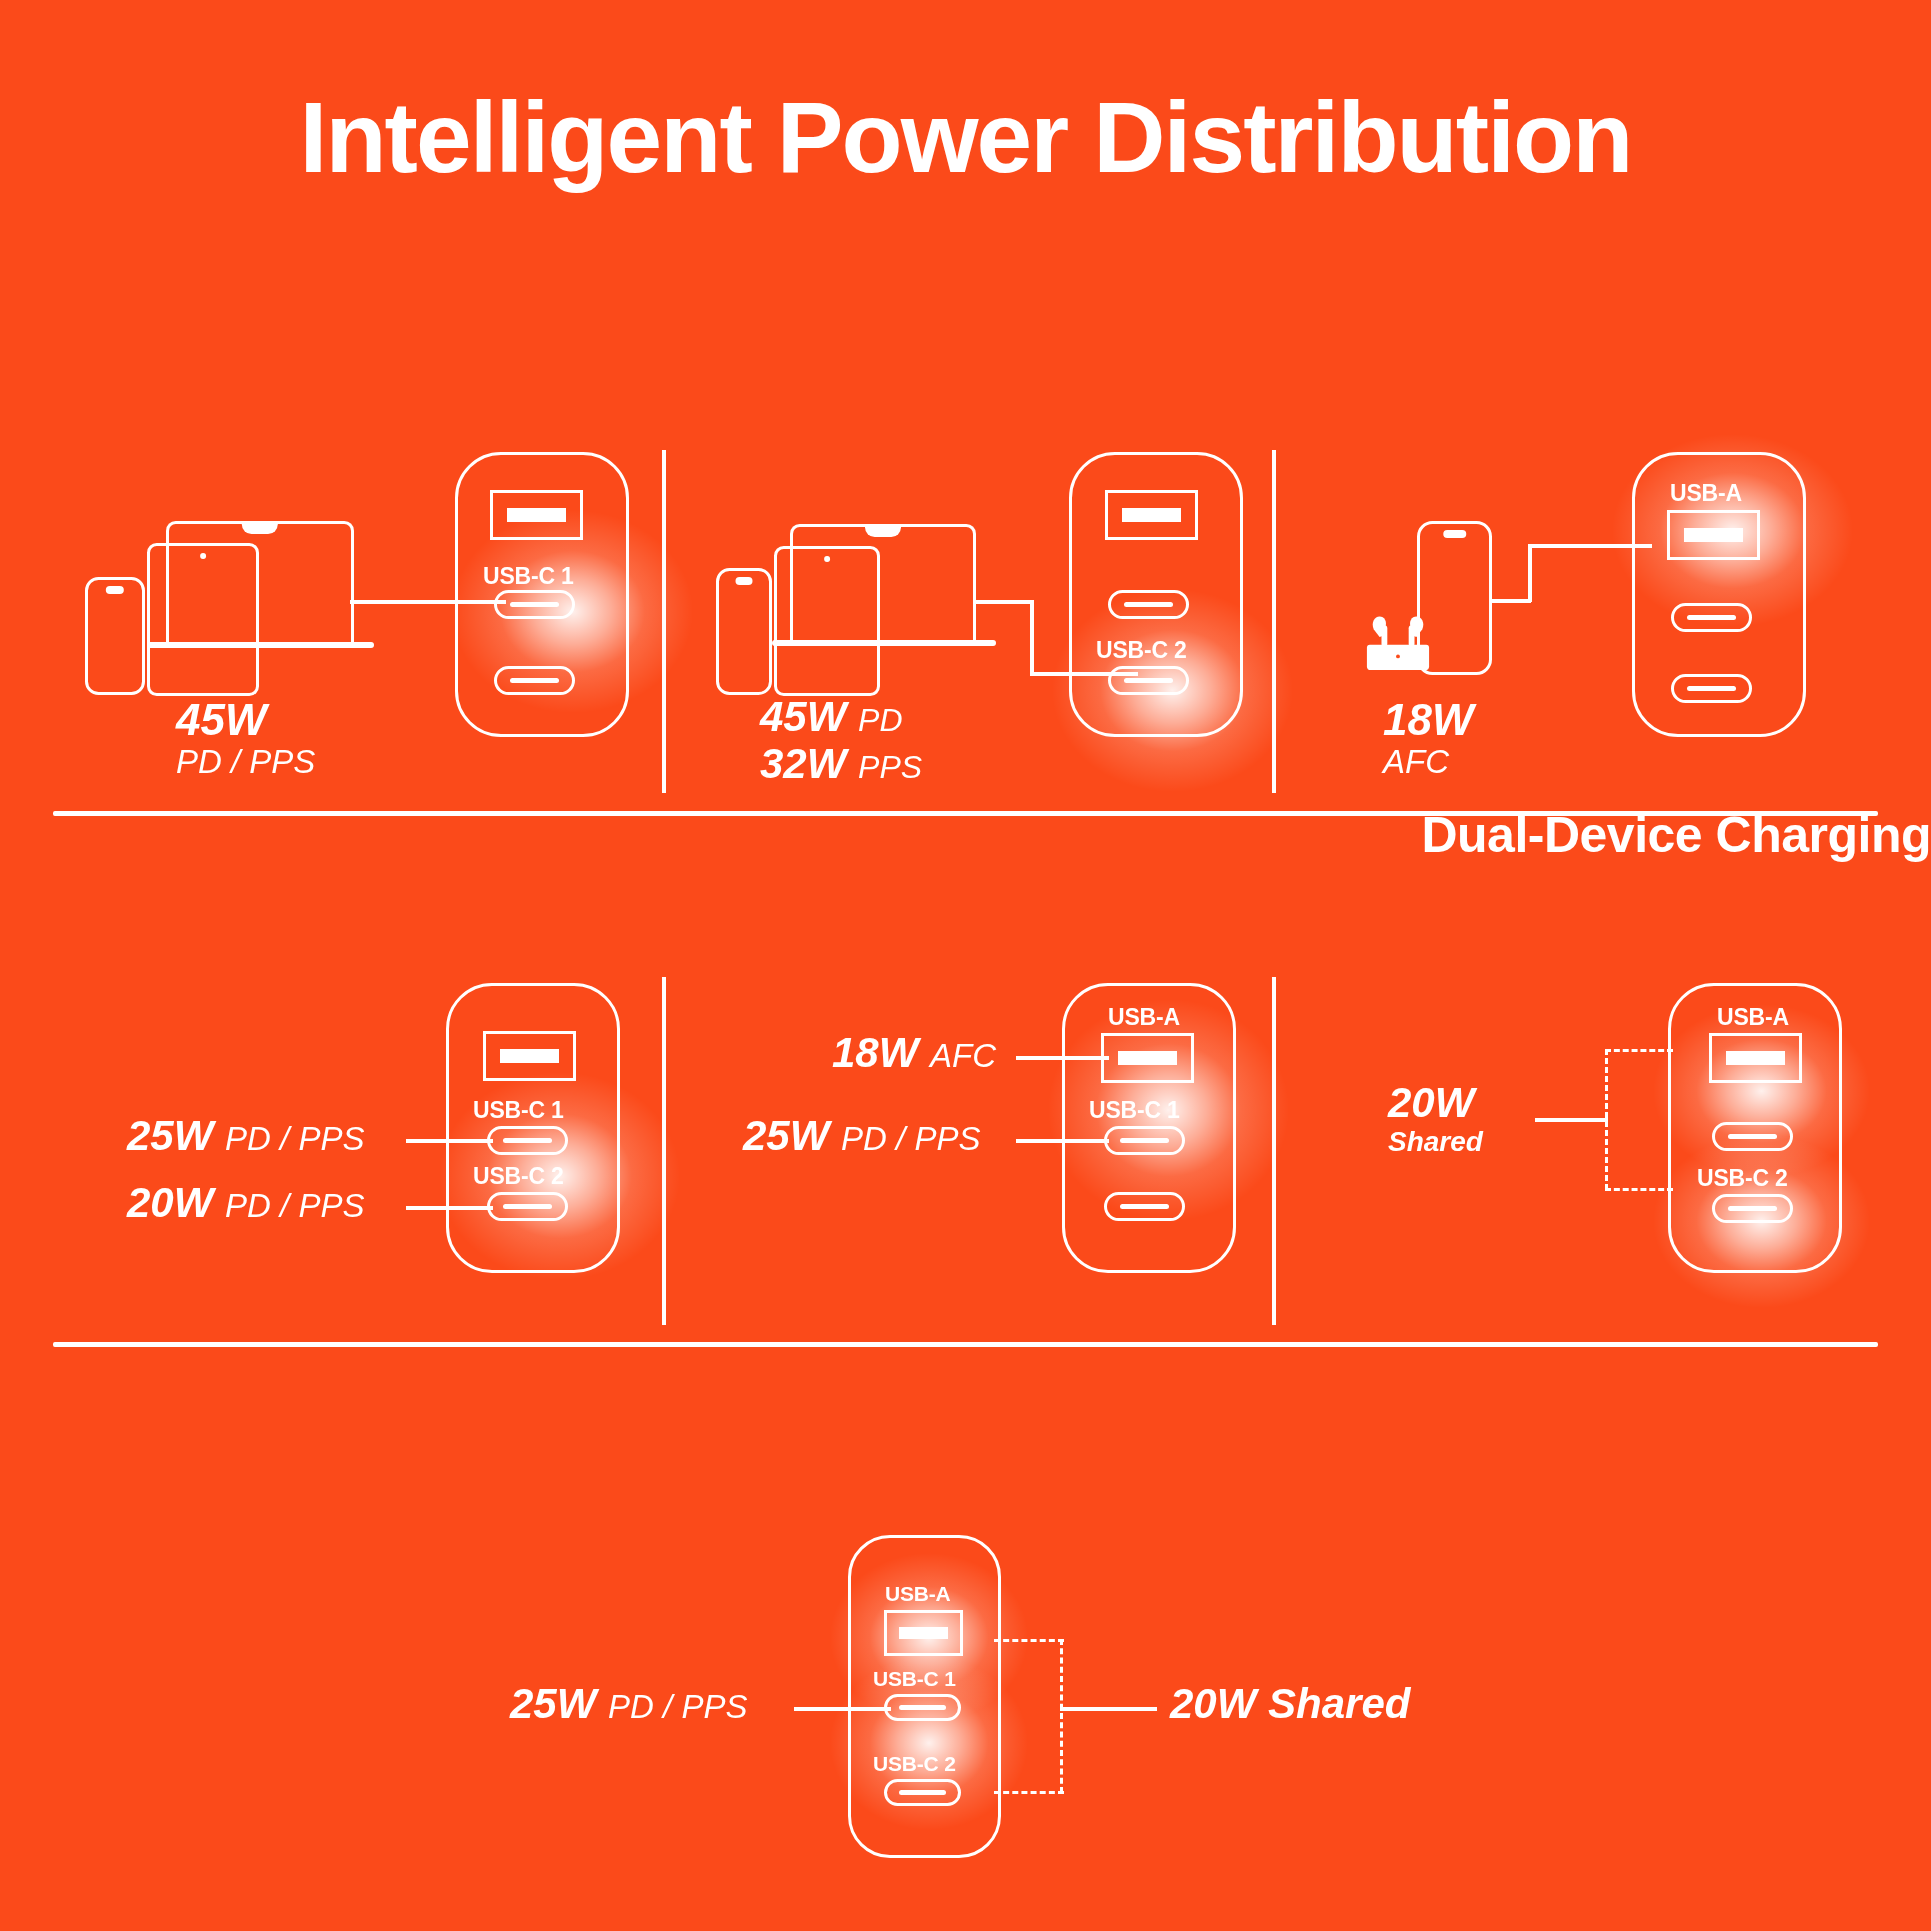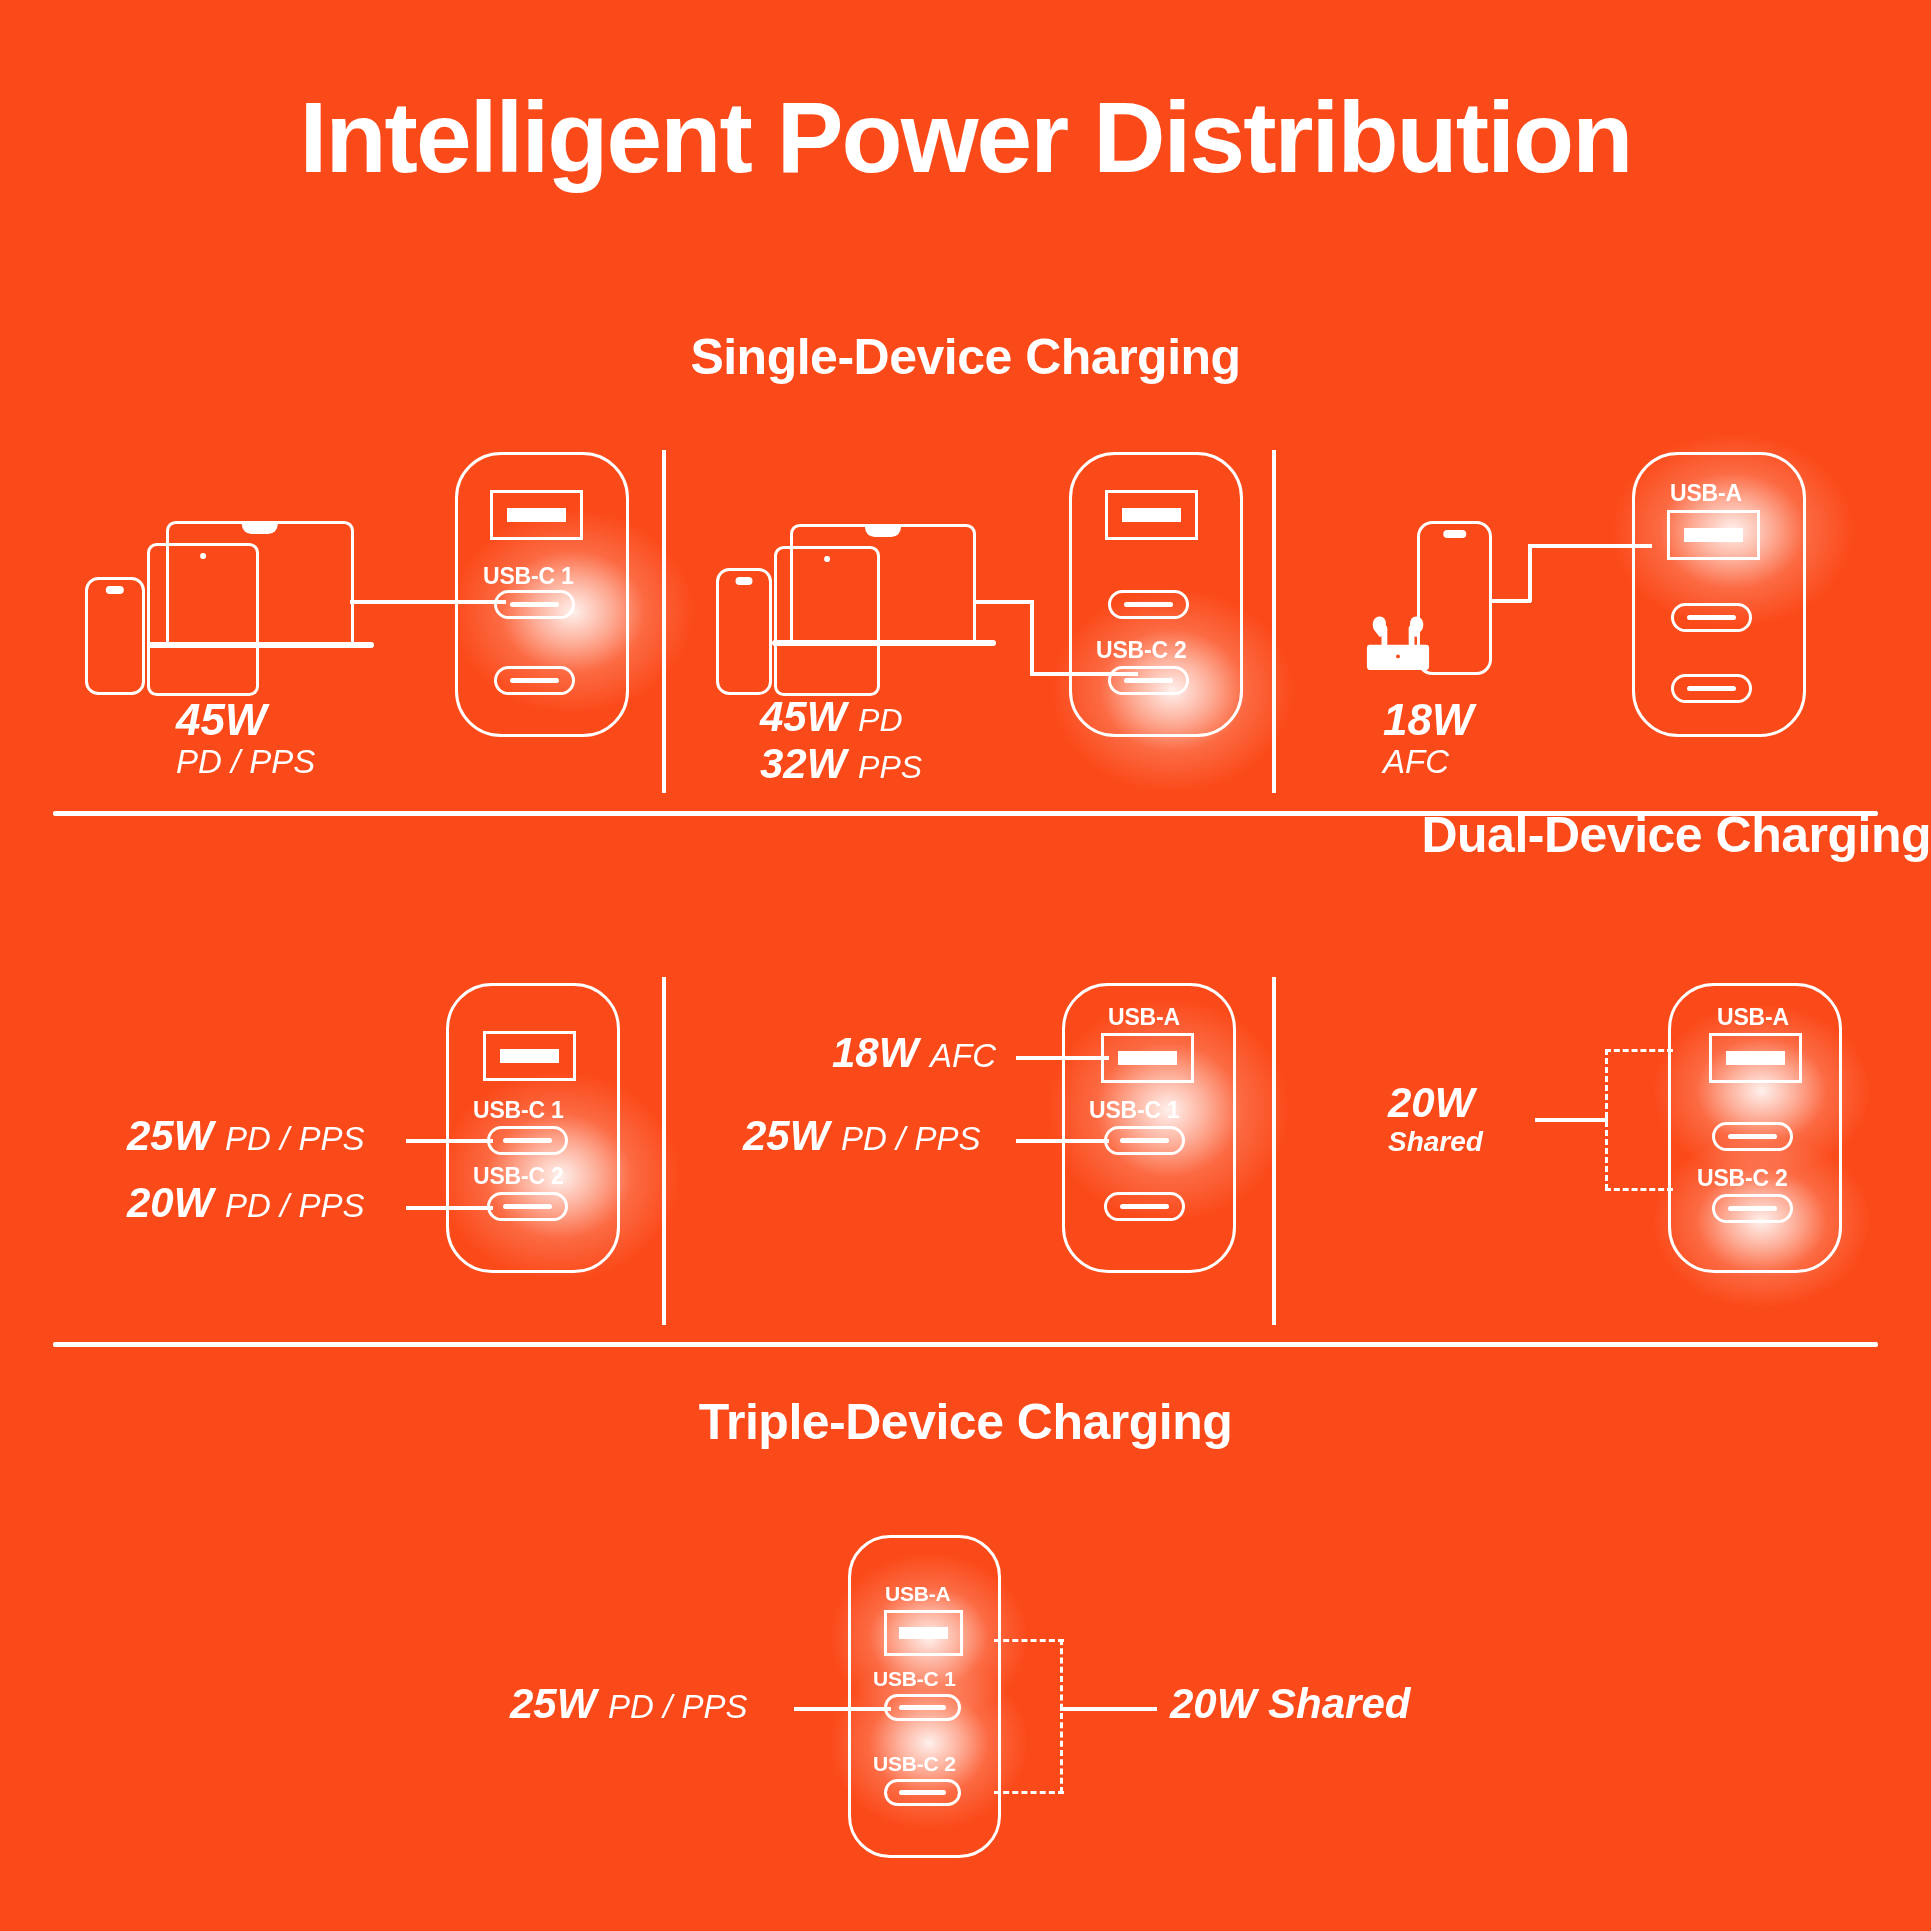--- a/index.html
+++ b/index.html
@@ -103,21 +103,20 @@
   
   .buds{position:absolute;}
 </style>
 </head>
 <body>
 
 <div class="page">
 
   <div class="main-title">Intelligent Power Distribution</div>
 
-  <div class="section-header" id="sec1-header">Single-Device Charging</div>
 
   <div class="vrule" id="vr-1a"></div>
   <div class="vrule" id="vr-1b"></div>
 
   <div class="dev phone" style="left:85px;top:577px;width:60px;height:118px;">
     <span class="notch"></span>
   </div>
   <div class="dev tablet" style="left:147px;top:543px;width:112px;height:153px;">
     <span class="dot"></span>
   </div>
@@ -303,21 +302,20 @@
   <div class="dash-h" style="left:1605px;top:1188px;width:68px;"></div>
   <div class="line lh" style="left:1535px;top:1118px;width:73px;"></div>
 
   <div class="watt" style="left:1388px;top:1079px;">
     <div style="font-size:42px;"><b>20W</b></div>
     <div style="font-size:28px;"><b>Shared</b></div>
   </div>
 
   <div class="hrule" id="hrule-2"></div>
 
-  <div class="section-header" id="sec3-header">Triple-Device Charging</div>
 
   <div class="charger" style="left:848px;top:1535px;width:153px;height:323px;border-radius:42px;"></div>
   <div class="glow" style="left:830px;top:1553px;width:198px;height:169px;"></div>
   <div class="glow" style="left:830px;top:1656px;width:198px;height:174px;"></div>
 
   <div class="port-label sm" style="left:885px;top:1582px;">USB-A</div>
   <div class="usba" style="left:884px;top:1610px;width:79px;height:46px;">
       <i></i>
     </div>
   <div class="port-label sm" style="left:873px;top:1667px;">USB-C 1</div>

